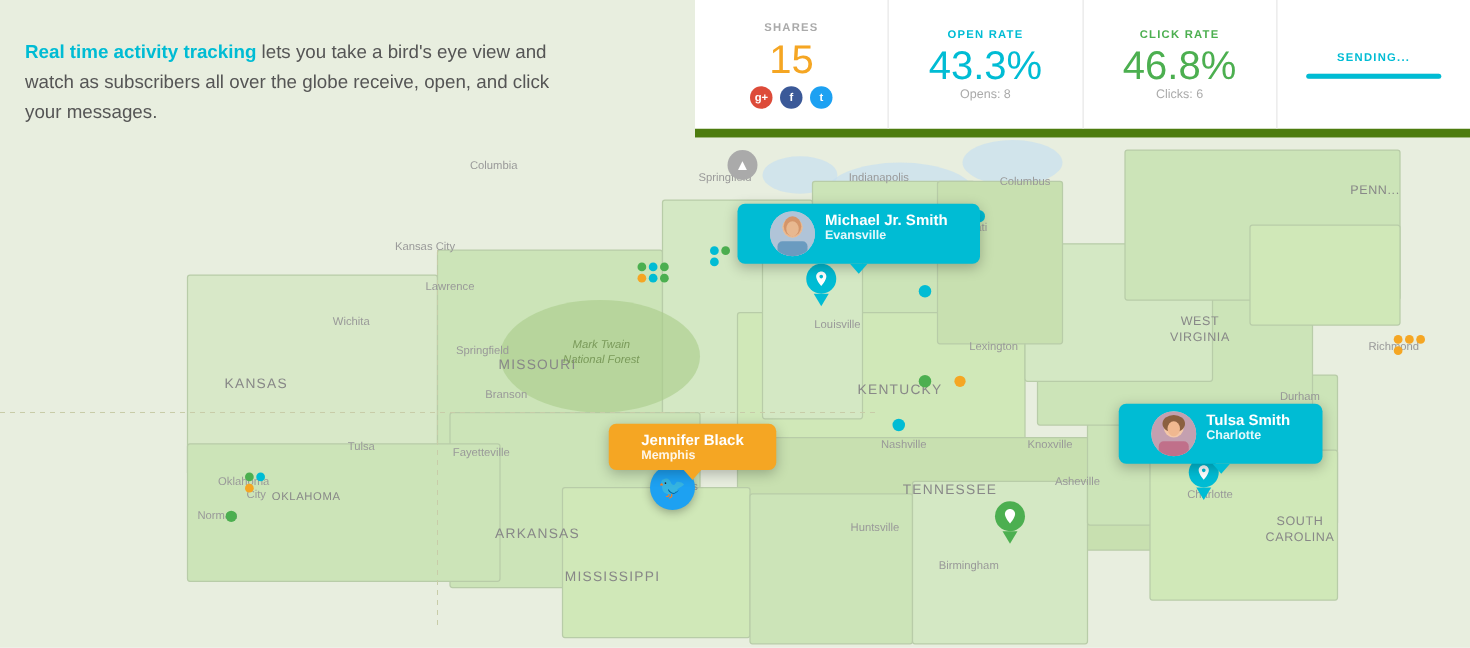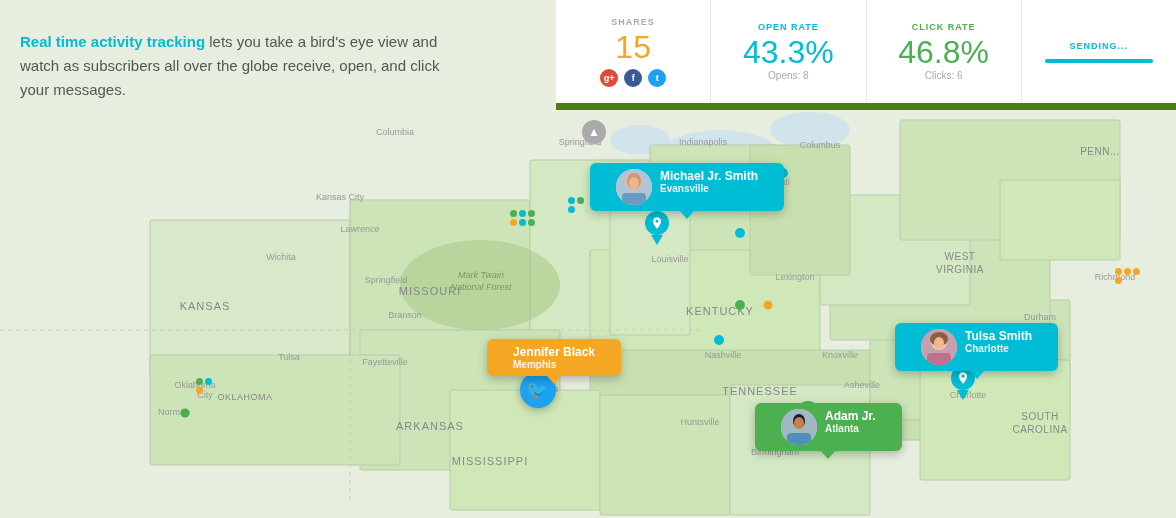--- a/index.html
+++ b/index.html
@@ -472,35 +472,20 @@
           <ellipse cx="18" cy="14" rx="5" ry="6" fill="#f0b890"></ellipse>
           <rect x="6" y="24" width="24" height="15" rx="4" fill="#c0708a"></rect>
         </svg>
       </div>
       <div class="popup-text">
         <div class="popup-name">Tulsa Smith</div>
         <div class="popup-location">Charlotte</div>
       </div>
     </div>
 
-    <div class="map-popup popup-green" style="left: 755px; top: 403px;">
-      <div class="popup-avatar">
-        <svg class="avatar-svg" viewBox="0 0 36 36" xmlns="http://www.w3.org/2000/svg">
-          <rect width="36" height="36" fill="#a0b8c0"></rect>
-          <ellipse cx="18" cy="14" rx="5" ry="6" fill="#d4956a"></ellipse>
-          <rect x="6" y="24" width="24" height="15" rx="4" fill="#5090b8"></rect>
-          <ellipse cx="18" cy="12" rx="6" ry="7" fill="#1a1a2e"></ellipse>
-          <ellipse cx="18" cy="14" rx="5" ry="6" fill="#c8804a"></ellipse>
-        </svg>
-      </div>
-      <div class="popup-text">
-        <div class="popup-name">Adam Jr.</div>
-        <div class="popup-location">Atlanta</div>
-      </div>
-    </div>
 
     <div class="scroll-btn" style="left:582px; top:120px;">
       ▲
     </div>
   </div>
 </div>
 
 <div class="text-section">
   <p>
     <span class="text-highlight">Real time activity tracking</span><span> lets you take a bird's eye view and watch as subscribers all over the globe receive, open, and click your messages.</span>

